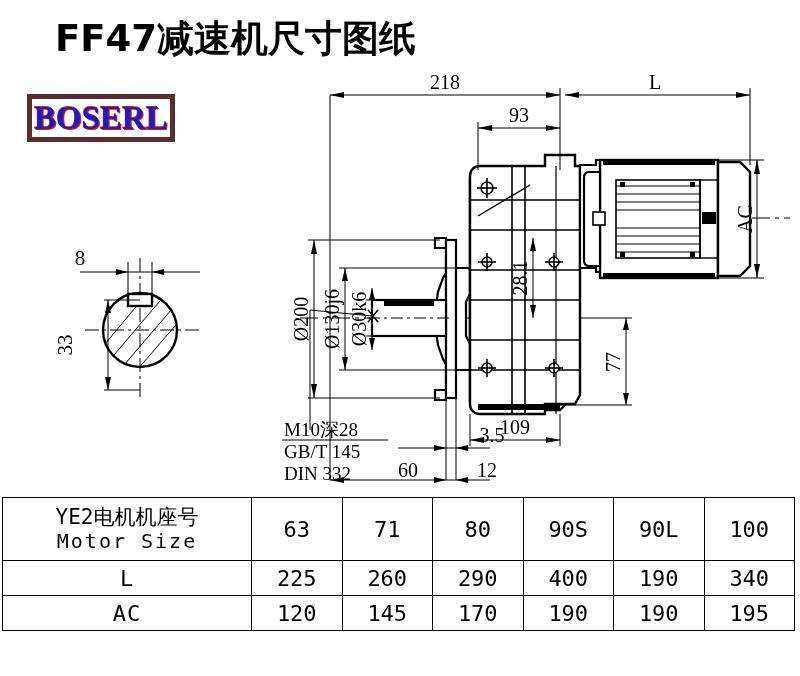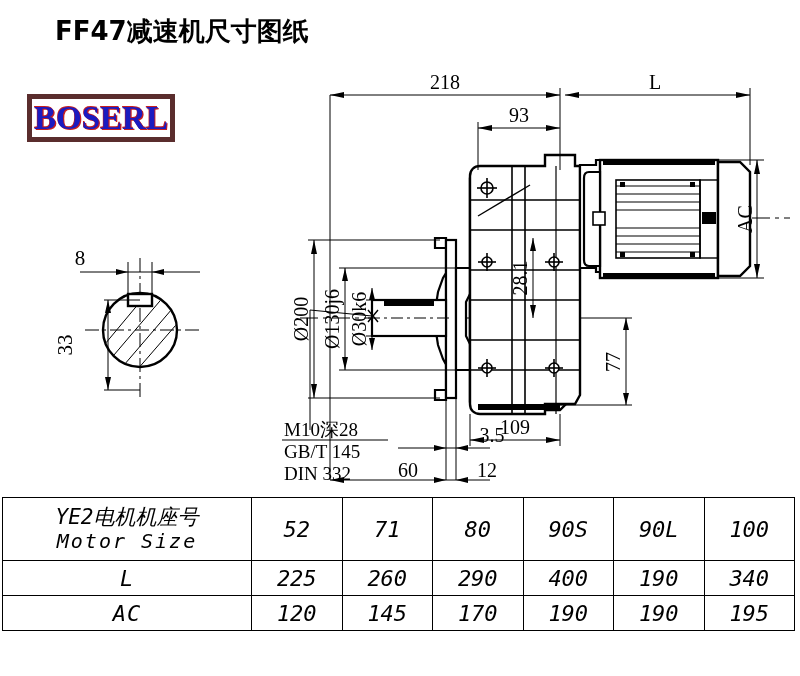--- a/index.html
+++ b/index.html
@@ -20,21 +20,21 @@
     left: 0; top: 0;
     width: 800px;
     height: 676px;
   }
   .title {
     position: absolute;
     left: 55px;
     top: 14px;
     font-family: "DejaVu Sans", sans-serif;
     font-weight: bold;
-    font-size: 26px;
+    font-size: 37px;
     letter-spacing: 0px;
     white-space: nowrap;
   }
   .logo-box {
     position: absolute;
     left: 27px;
     top: 94px;
     width: 148px;
     height: 48px;
     border: 5px solid #5a2d2d;
@@ -66,21 +66,20 @@
   }
   
   .spec-table {
     position: absolute;
     left: 2px;
     top: 497px;
     width: 793px;
     border-collapse: collapse;
     font-family: "DejaVu Sans Mono", monospace;
     table-layout: fixed;
-    font-style: italic;
   }
   .spec-table td {
     border: 1.6px solid #000;
     text-align: center;
     vertical-align: middle;
     font-size: 22px;
     padding: 0;
     height: 34px;
   }
   .spec-table tr.header-row td {
@@ -379,21 +378,21 @@
     </g>
   </svg>
 
   <table class="spec-table">
     <tbody>
       <tr class="header-row">
         <td class="label-cell">
           <span class="hdr-line1">YE2电机机座号</span>
           <span class="hdr-line2">Motor Size</span>
         </td>
-        <td class="cellval">52</td>
+        <td class="cellval">63</td>
         <td class="cellval">71</td>
         <td class="cellval">80</td>
         <td class="cellval">90S</td>
         <td class="cellval">90L</td>
         <td class="cellval">100</td>
       </tr>
       <tr>
         <td class="rowlabel">L</td>
         <td class="cellval">225</td>
         <td class="cellval">260</td>

